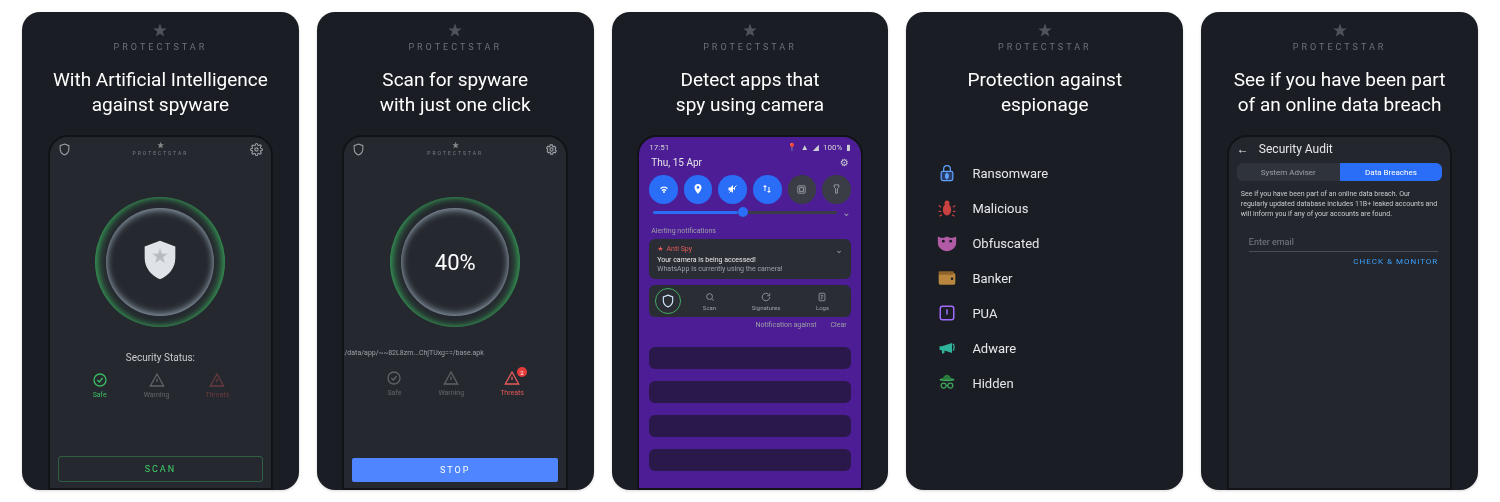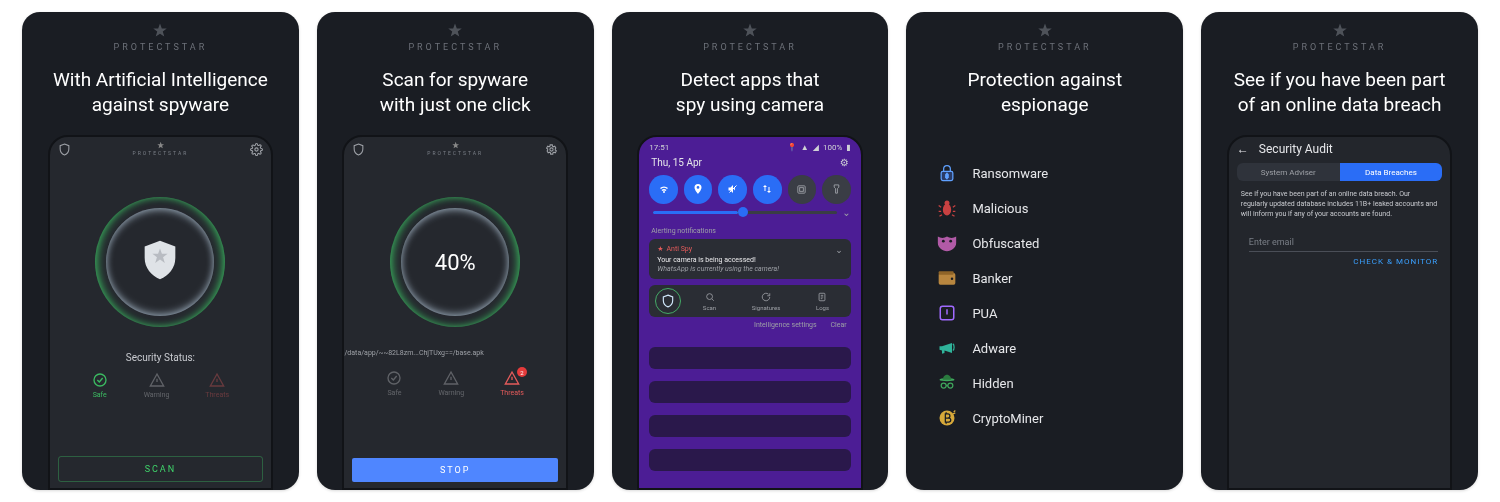--- a/index.html
+++ b/index.html
@@ -43,21 +43,21 @@
   .qs-tile{flex:1;aspect-ratio:1;border-radius:50%;background:#2a6df6;display:flex;align-items:center;justify-content:center;color:#fff;}
   .qs-tile.off{background:#3a3d45;color:#9da0a6;}
   .qs-slider{position:absolute;top:74px;left:14px;right:24px;height:3px;background:#3a3d45;border-radius:2px;}
   .qs-slider::before{content:"";position:absolute;left:0;width:46%;height:100%;background:#2a6df6;border-radius:2px;}
   .qs-slider .knob{position:absolute;left:46%;top:-4px;width:10px;height:10px;border-radius:50%;background:#2a6df6;}
   .qs-caret{position:absolute;top:70px;right:10px;color:#9da0a6;font-size:10px;}
   .alert-head{position:absolute;top:90px;left:12px;font-size:7px;color:#9da0a6;}
   .notif{position:absolute;top:102px;left:10px;right:10px;background:#2a2d34;border-radius:6px;padding:6px 8px;font-size:7px;}
   .notif .app{color:#e45b5b;font-size:7px;display:flex;align-items:center;gap:3px;}
   .notif .t1{color:#eaeaec;margin-top:3px;}
-  .notif .t2{color:#9da0a6;margin-top:1px;font-style:italic;}
+  .notif .t2{color:#9da0a6;margin-top:1px;}
   .notif .chev{position:absolute;right:8px;top:6px;color:#9da0a6;font-size:9px;}
   .qs-actions{position:absolute;top:148px;left:10px;right:10px;background:#2a2d34;border-radius:6px;height:32px;display:flex;align-items:center;}
   .qs-fab{width:24px;height:24px;border-radius:50%;border:1px solid #4a6;margin-left:6px;display:flex;align-items:center;justify-content:center;color:#cfe6f9;}
   .qs-act{flex:1;display:flex;flex-direction:column;align-items:center;font-size:6px;color:#9da0a6;gap:2px;}
   .qs-foot{position:absolute;top:184px;right:14px;font-size:7px;color:#9da0a6;display:flex;gap:14px;}
   .ghost-rows{position:absolute;top:210px;left:10px;right:10px;display:flex;flex-direction:column;gap:12px;}
   .ghost{height:22px;background:#14161a;border-radius:6px;opacity:.6}
   
   .tlist{position:absolute;top:150px;left:30px;right:12px;display:flex;flex-direction:column;gap:13px;width:auto;}
   .titem{display:flex;align-items:center;gap:14px;font-size:13px;color:#e6e7ea;}
@@ -298,21 +298,21 @@
           </div>
         <div class="qs-act">
             <svg width="10" height="10" viewBox="0 0 24 24" fill="none" stroke="currentColor" stroke-width="2">
               <rect x="5" y="3" width="14" height="18" rx="2"></rect>
               <path d="M9 8h6M9 12h6M9 16h4"></path>
             </svg>
             <span>Logs</span>
           </div>
       </div>
       <div class="qs-foot">
-        <span>Intelligence settings</span>
+        <span>Notification against</span>
         <span>Clear</span>
       </div>
       <div class="ghost-rows">
         <div class="ghost"></div>
           <div class="ghost"></div>
           <div class="ghost"></div>
           <div class="ghost"></div>
       </div>
     </div>
   </div>
@@ -390,30 +390,20 @@
             <svg width="20" height="20" viewBox="0 0 24 24" fill="#3fa65c">
               <ellipse cx="12" cy="8" rx="9" ry="2"></ellipse>
               <path d="M7 8c0-3 2-6 5-6s5 3 5 6" fill="#2a7a3e"></path>
               <circle cx="8" cy="15" r="3" fill="none" stroke="#3fa65c" stroke-width="1.5"></circle>
               <circle cx="16" cy="15" r="3" fill="none" stroke="#3fa65c" stroke-width="1.5"></circle>
               <path d="M11 15h2" stroke="#3fa65c" stroke-width="1.5"></path>
             </svg>
           </span>
           <span>Hidden</span>
         </div>
-      <div class="titem">
-          <span class="tico">
-            <svg width="20" height="20" viewBox="0 0 24 24" fill="#d7a93a">
-              <circle cx="12" cy="12" r="9"></circle>
-              <path d="M10 7h3a2.5 2.5 0 0 1 0 5h-3zm0 5h4a2.5 2.5 0 0 1 0 5h-4zM11 5v2M11 17v2" stroke="#1a1d23" stroke-width="1.5" fill="none"></path>
-              <path d="M20 5l2-2M19 7l3-1" stroke="#d7a93a" stroke-width="1.5"></path>
-            </svg>
-          </span>
-          <span>CryptoMiner</span>
-        </div>
     </div>
   </div>
 
   <div class="card">
     <div class="brand">
       <svg width="18" height="18" viewBox="0 0 24 24" fill="currentColor">
           <path d="M12 2l2.4 6.6H21l-5.3 4 2 6.8L12 15.8 6.3 19.4l2-6.8L3 8.6h6.6z"></path>
         </svg>
       <span class="brand-name">PROTECTSTAR</span>
     </div>

